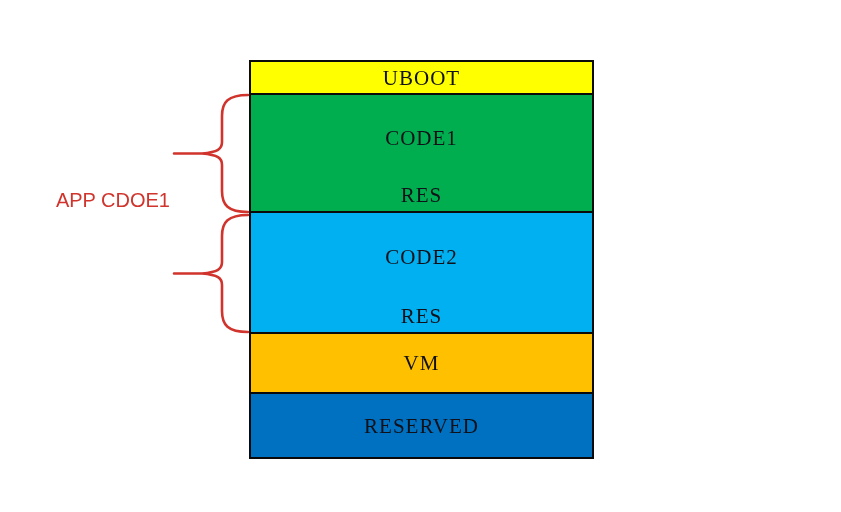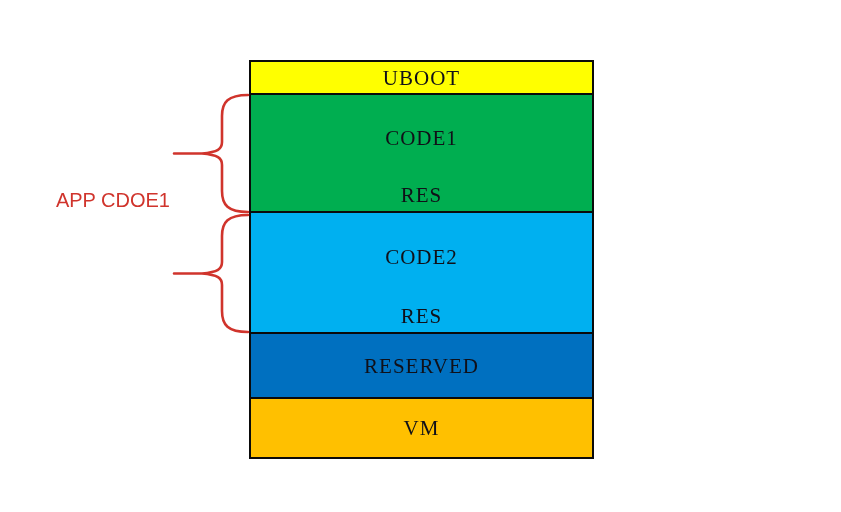--- a/index.html
+++ b/index.html
@@ -67,26 +67,26 @@
     <div class="block h-app1" style="background: rgb(0, 174, 80); border-color: rgb(10, 10, 10); color: rgb(16, 16, 24);">
       <div class="blabel">CODE1</div>
       <div class="blabel">RES</div>
     </div>
 
     <div class="block h-app2" style="background: rgb(0, 176, 240); border-color: rgb(10, 10, 10); color: rgb(16, 16, 24); gap: 8px;">
       <div class="blabel">CODE2</div>
       <div class="blabel">RES</div>
     </div>
 
+    <div class="block h-vm" style="background: rgb(255, 192, 0); border-color: rgb(10, 10, 10); color: rgb(16, 16, 24);">
+      <div class="blabel">VM</div>
+    </div>
+
     <div class="block h-res" style="background: rgb(0, 112, 192); border-color: rgb(10, 10, 10); color: rgb(16, 16, 24);">
       <div class="blabel">RESERVED</div>
-    </div>
-
-    <div class="block h-vm" style="background: rgb(255, 192, 0); border-color: rgb(10, 10, 10); color: rgb(16, 16, 24);">
-      <div class="blabel">VM</div>
     </div>
 
   </div>
 
   <div class="ann-label one" style="color: rgb(208, 52, 44);">APP CDOE1</div>
 
   <svg class="brace one" viewBox="0 0 78 123" xmlns="http://www.w3.org/2000/svg">
     <path fill="none" stroke="#d0342c" stroke-width="2.6" stroke-linecap="round" stroke-linejoin="round" d="M 2,61.5 L 30,61.5
          M 76,3 C 56,3 50,10 50,24 L 50,50 C 50,57 46,60 30,61.5
          C 46,63 50,66 50,73 L 50,99 C 50,113 56,120 76,120"></path>

